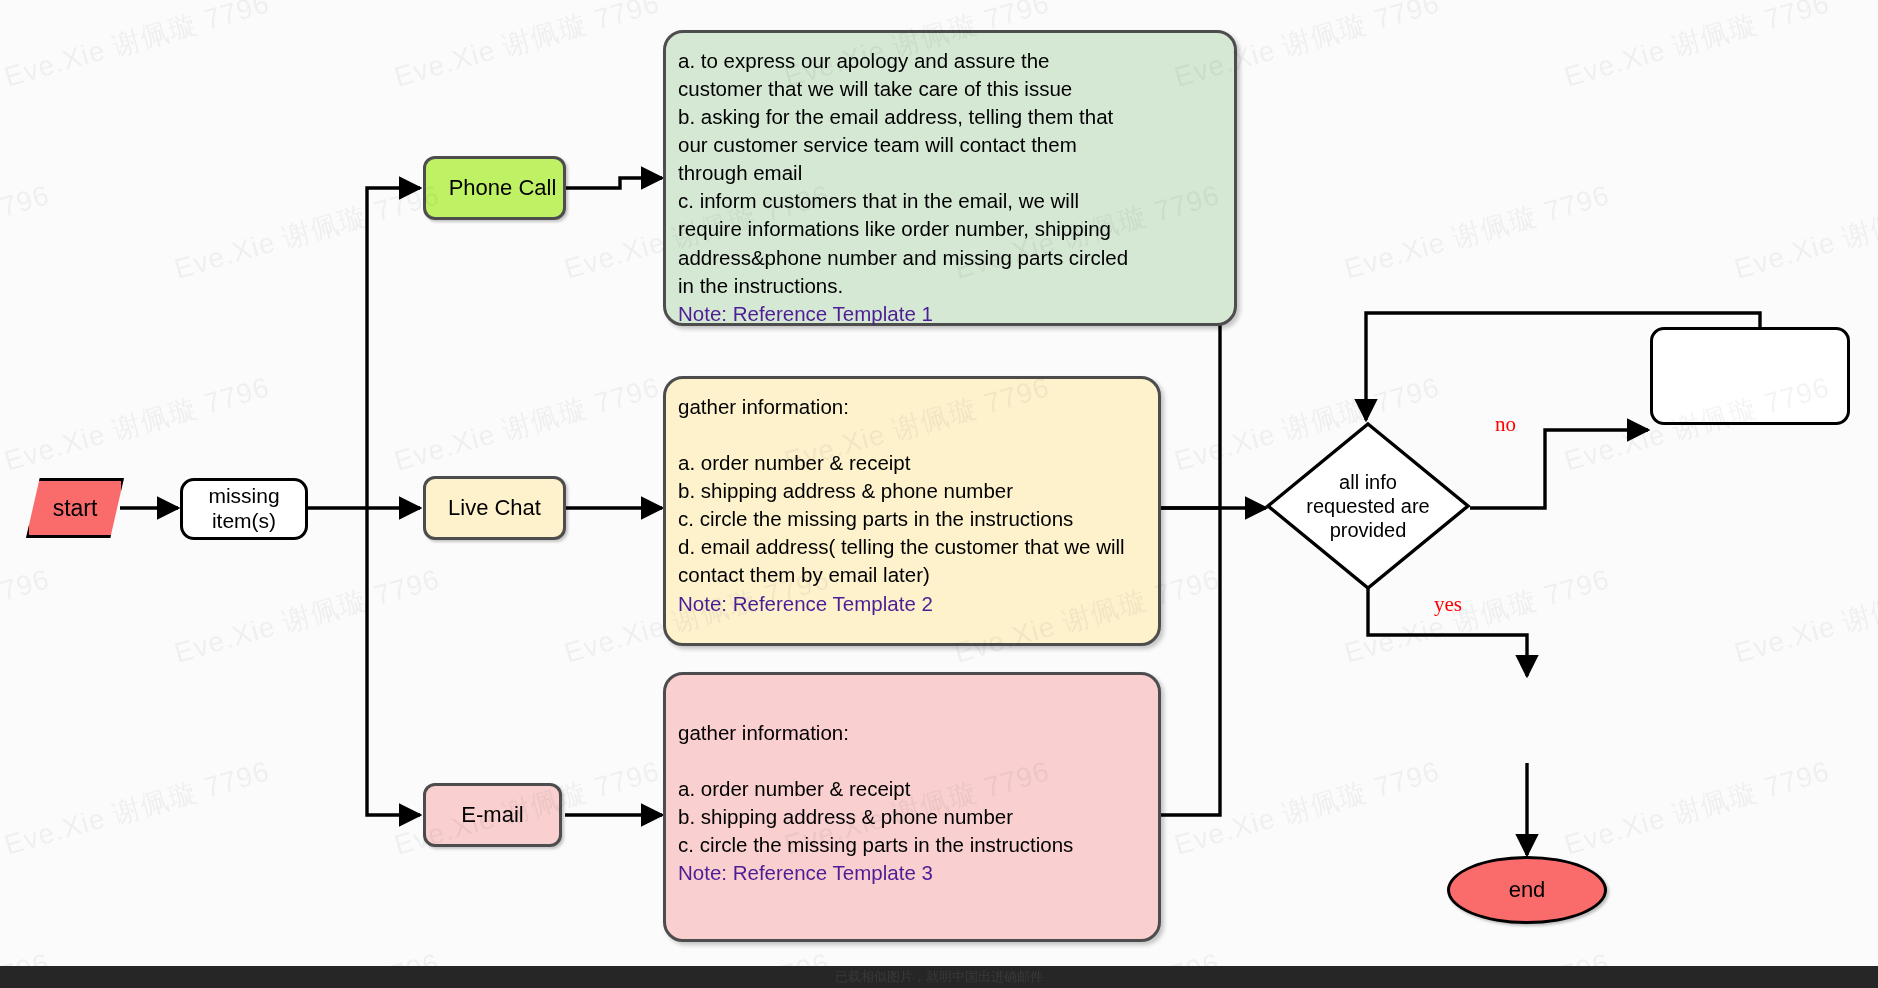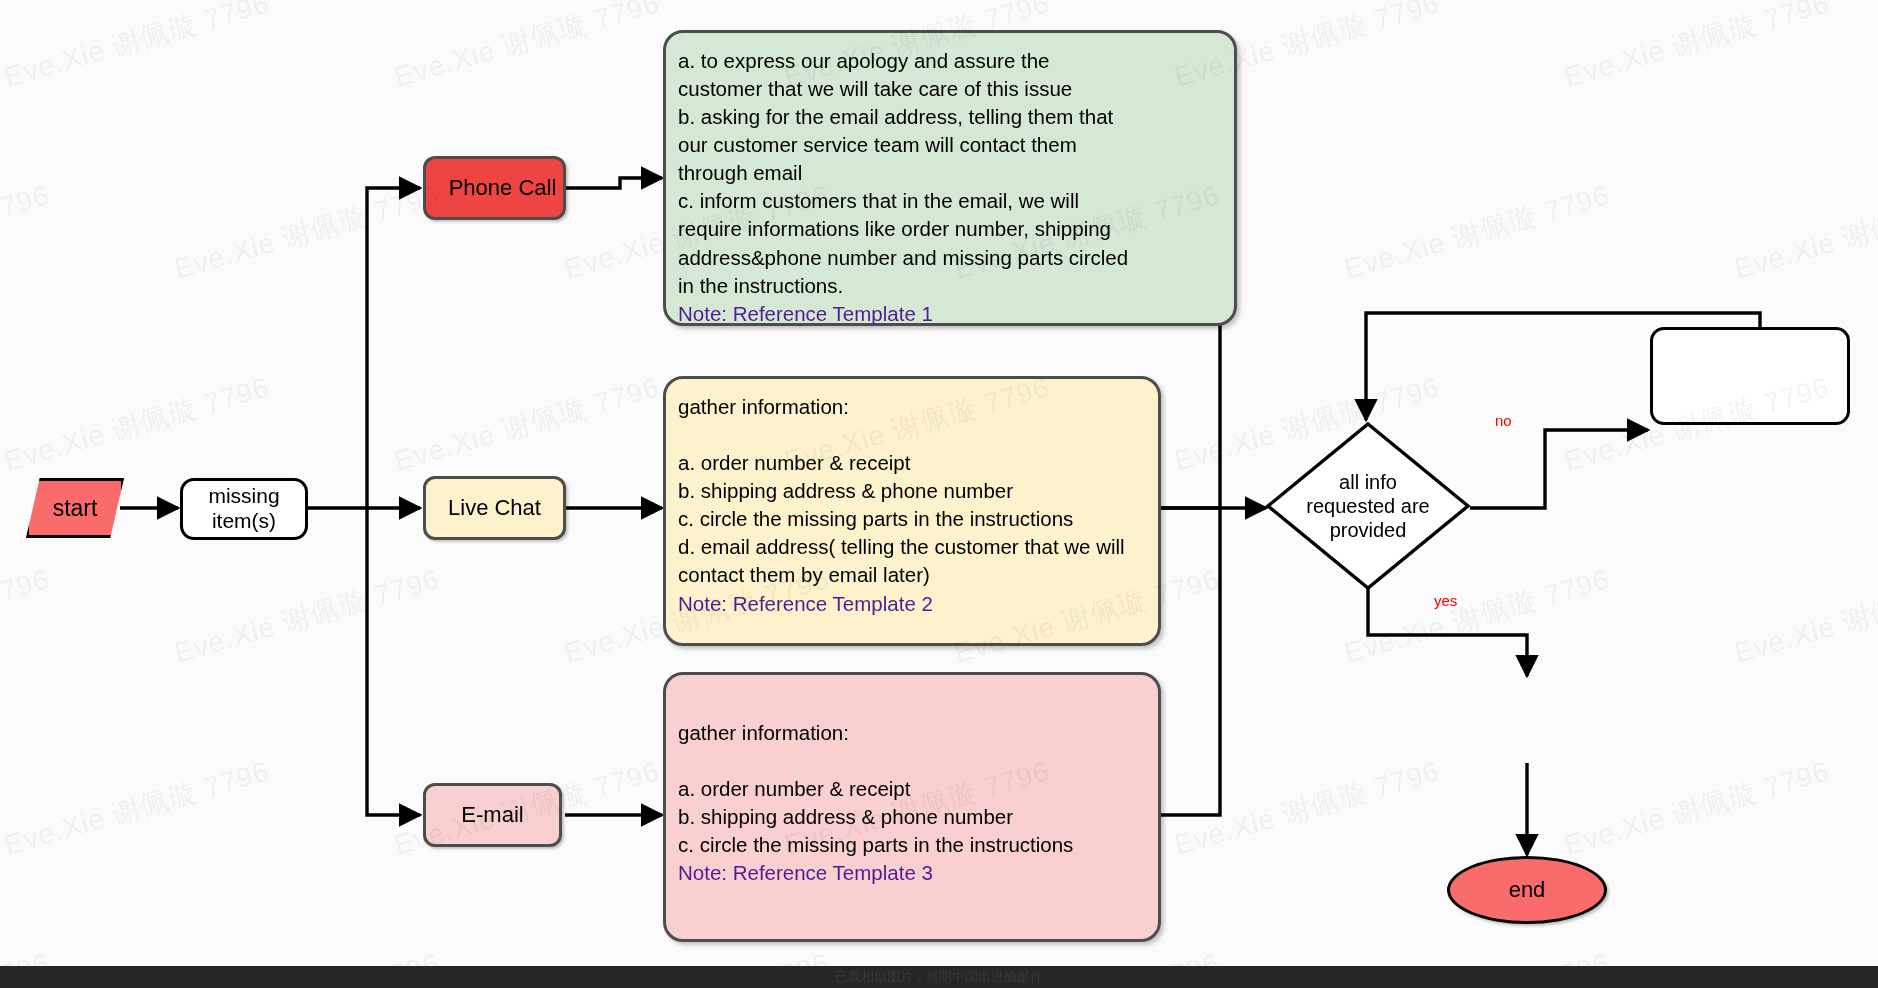--- a/index.html
+++ b/index.html
@@ -50,21 +50,21 @@
     border-radius:14px;
     font-size:21px;
     line-height:1.18;
   }
   .chan{
     border:3px solid #4d4d4d;
     border-radius:12px;
     font-size:22px;
     box-shadow:2px 2px 3px rgba(0,0,0,.22);
   }
-  .chan.green{background:#ef4444;padding-left:16px;}
+  .chan.green{background:#bef264;padding-left:16px;}
   .chan.yellow{background:#fdf2cc;}
   .chan.pink{background:#f9cfcf;}
   .panel{
     border:3px solid #4d4d4d;
     border-radius:20px;
     font-size:20.5px;
     line-height:1.37;
     text-align:left;
     align-items:flex-start;
     justify-content:flex-start;
@@ -101,21 +101,21 @@
   
   .ellipse{
     background:#fa6b6b;
     border:3px solid #000;
     border-radius:50%;
     font-size:22px;
     box-shadow:2px 2px 3px rgba(0,0,0,.25);
   }
   .edgelabel{
     position:absolute;z-index:4;color:#ff0000;
-    font-size:15px;white-space:nowrap;
+    font-size:21px;white-space:nowrap;font-family:Liberation Serif, serif;
   }
   #statusbar{
     position:absolute;left:0;bottom:0;width:1878px;height:22px;
     background:#262626;z-index:6;
     display:flex;align-items:center;justify-content:center;
   }
   #statusbar .txt{
     color:#3a3a38;font-size:13px;white-space:nowrap;
     font-family:"Liberation Sans","DejaVu Sans",sans-serif;
   }

